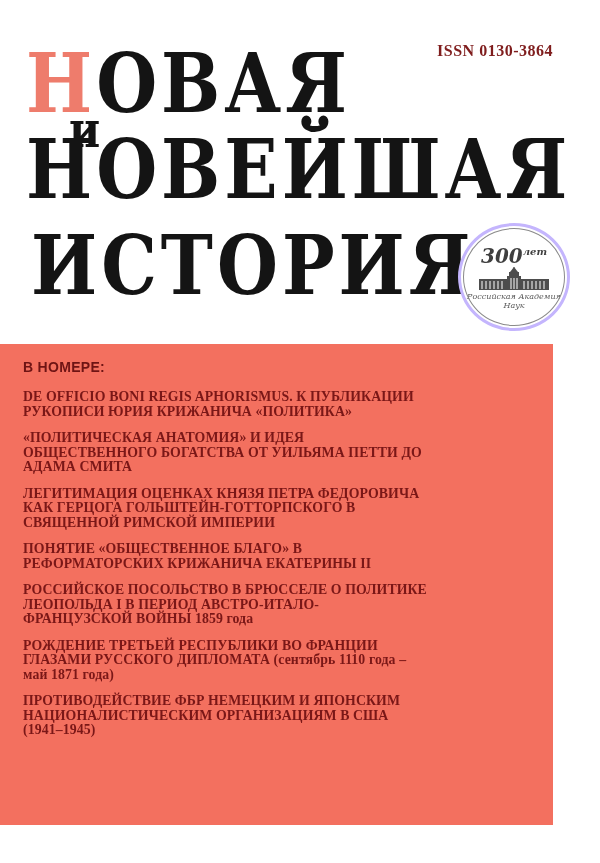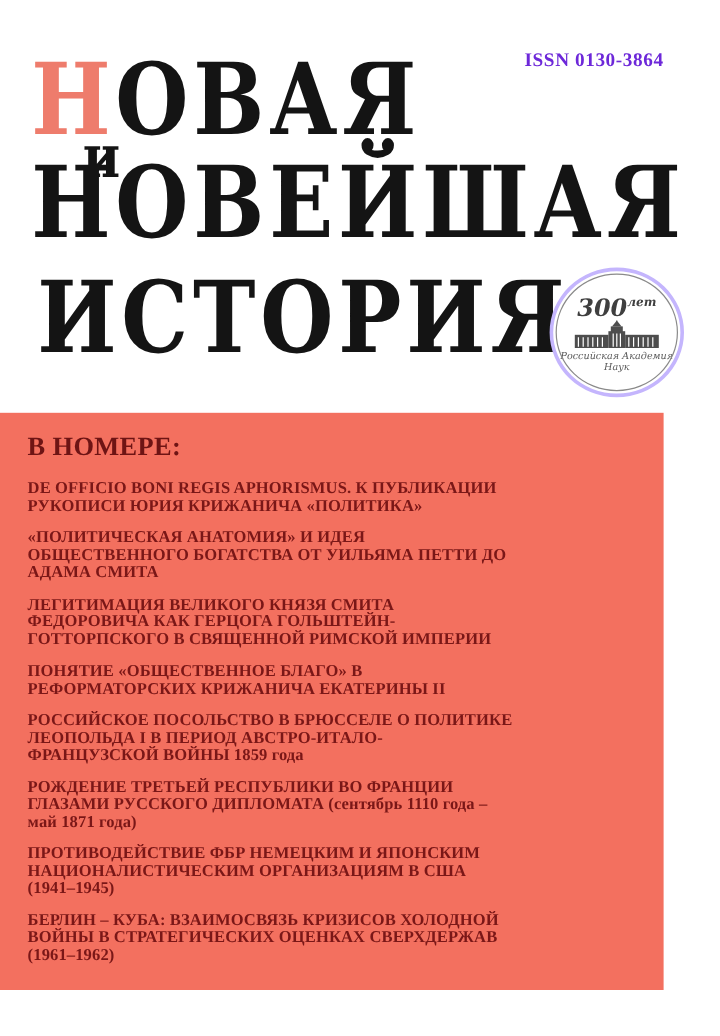--- a/index.html
+++ b/index.html
@@ -2,21 +2,21 @@
 <html><head>
 <meta charset="utf-8">
 <style>
   html,body{margin:0;padding:0;background:#ffffff;}
   body{width:600px;height:863px;position:relative;overflow:hidden;
        font-family:"Liberation Serif",serif;-webkit-font-smoothing:antialiased;}
 
   
   .issn{position:absolute;top:42px;left:0;right:47px;text-align:right;
         font-family:"Liberation Serif",serif;font-weight:bold;font-size:16px;
-        color:#6d28d9;letter-spacing:0.5px;}
+        color:#7f1d1d;letter-spacing:0.5px;}
 
   .mast-line{position:absolute;line-height:1;font-family:"DejaVu Serif",serif;
              font-weight:bold;color:#141414;white-space:nowrap;
              transform:scale(1.0,1.18);transform-origin:0 0;}
   .mast-1{left:26px;top:42px;font-size:70px;letter-spacing:4px;}
   .mast-1 .accent{color:#ee7c6c;}
   .mast-2{left:69px;top:106px;font-size:42px;}
   .mast-3{left:26px;top:128px;font-size:70px;letter-spacing:4px;}
   .mast-4{left:31px;top:224px;font-size:70px;letter-spacing:4px;}
 
@@ -29,21 +29,21 @@
   .seal-300{font-family:"DejaVu Serif",serif;font-style:italic;font-weight:bold;
             font-size:20px;color:#3f3f3f;line-height:1;margin-top:2px;}
   .seal-300 .let{font-size:10px;vertical-align:super;}
   .seal-building{margin:1px 0 1px 0;}
   .seal-script{font-family:"DejaVu Serif",serif;font-style:italic;font-size:8px;
                color:#5a5a5a;line-height:1.15;text-align:left;}
 
   
   .panel{position:absolute;left:0;top:344px;width:553px;height:481px;
          background:#f3705f;box-sizing:border-box;padding:15px 0 0 23px;}
-  .toc-heading{font-family:Liberation Serif, serif;font-weight:bold;font-size:22px;
+  .toc-heading{font-family:Liberation Sans, sans-serif;font-weight:bold;font-size:14px;
                color:#6e1414;letter-spacing:0.3px;margin:0 0 15px 0;}
   .toc-list{width:404px;}
   .toc-item{font-family:"Liberation Serif",serif;font-weight:bold;font-size:13.8px;
             line-height:14.5px;color:#7a1717;margin-bottom:12px;letter-spacing:0.1px;}
 </style>
 </head>
 <body>
 
 <div class="issn">ISSN 0130-3864</div>
 
@@ -86,21 +86,20 @@
   </svg>
   <div class="seal-script">Российская Академия</div>
   <div class="seal-script">Наук</div>
 </div>
 
 <div class="panel">
   <div class="toc-heading">В НОМЕРЕ:</div>
   <div class="toc-list">
       <div class="toc-item">DE OFFICIO BONI REGIS APHORISMUS. К ПУБЛИКАЦИИ РУКОПИСИ ЮРИЯ КРИЖАНИЧА «ПОЛИТИКА»</div>
       <div class="toc-item">«ПОЛИТИЧЕСКАЯ АНАТОМИЯ» И ИДЕЯ ОБЩЕСТВЕННОГО БОГАТСТВА ОТ УИЛЬЯМА ПЕТТИ ДО АДАМА СМИТА</div>
-      <div class="toc-item">ЛЕГИТИМАЦИЯ ВЕЛИКОГО КНЯЗЯ СМИТА ФЕДОРОВИЧА КАК ГЕРЦОГА ГОЛЬШТЕЙН-ГОТТОРПСКОГО В СВЯЩЕННОЙ РИМСКОЙ ИМПЕРИИ</div>
+      <div class="toc-item">ЛЕГИТИМАЦИЯ ОЦЕНКАХ КНЯЗЯ ПЕТРА ФЕДОРОВИЧА КАК ГЕРЦОГА ГОЛЬШТЕЙН-ГОТТОРПСКОГО В СВЯЩЕННОЙ РИМСКОЙ ИМПЕРИИ</div>
       <div class="toc-item">ПОНЯТИЕ «ОБЩЕСТВЕННОЕ БЛАГО» В РЕФОРМАТОРСКИХ КРИЖАНИЧА ЕКАТЕРИНЫ II</div>
       <div class="toc-item">РОССИЙСКОЕ ПОСОЛЬСТВО В БРЮССЕЛЕ О ПОЛИТИКЕ ЛЕОПОЛЬДА I В ПЕРИОД АВСТРО-ИТАЛО-ФРАНЦУЗСКОЙ ВОЙНЫ 1859 года</div>
       <div class="toc-item">РОЖДЕНИЕ ТРЕТЬЕЙ РЕСПУБЛИКИ ВО ФРАНЦИИ ГЛАЗАМИ РУССКОГО ДИПЛОМАТА (сентябрь 1110 года – май 1871 года)</div>
       <div class="toc-item">ПРОТИВОДЕЙСТВИЕ ФБР НЕМЕЦКИМ И ЯПОНСКИМ НАЦИОНАЛИСТИЧЕСКИМ ОРГАНИЗАЦИЯМ В США (1941–1945)</div>
-      <div class="toc-item">БЕРЛИН – КУБА: ВЗАИМОСВЯЗЬ КРИЗИСОВ ХОЛОДНОЙ ВОЙНЫ В СТРАТЕГИЧЕСКИХ ОЦЕНКАХ СВЕРХДЕРЖАВ (1961–1962)</div>
     </div>
 
 </div>
 
 </body></html>

